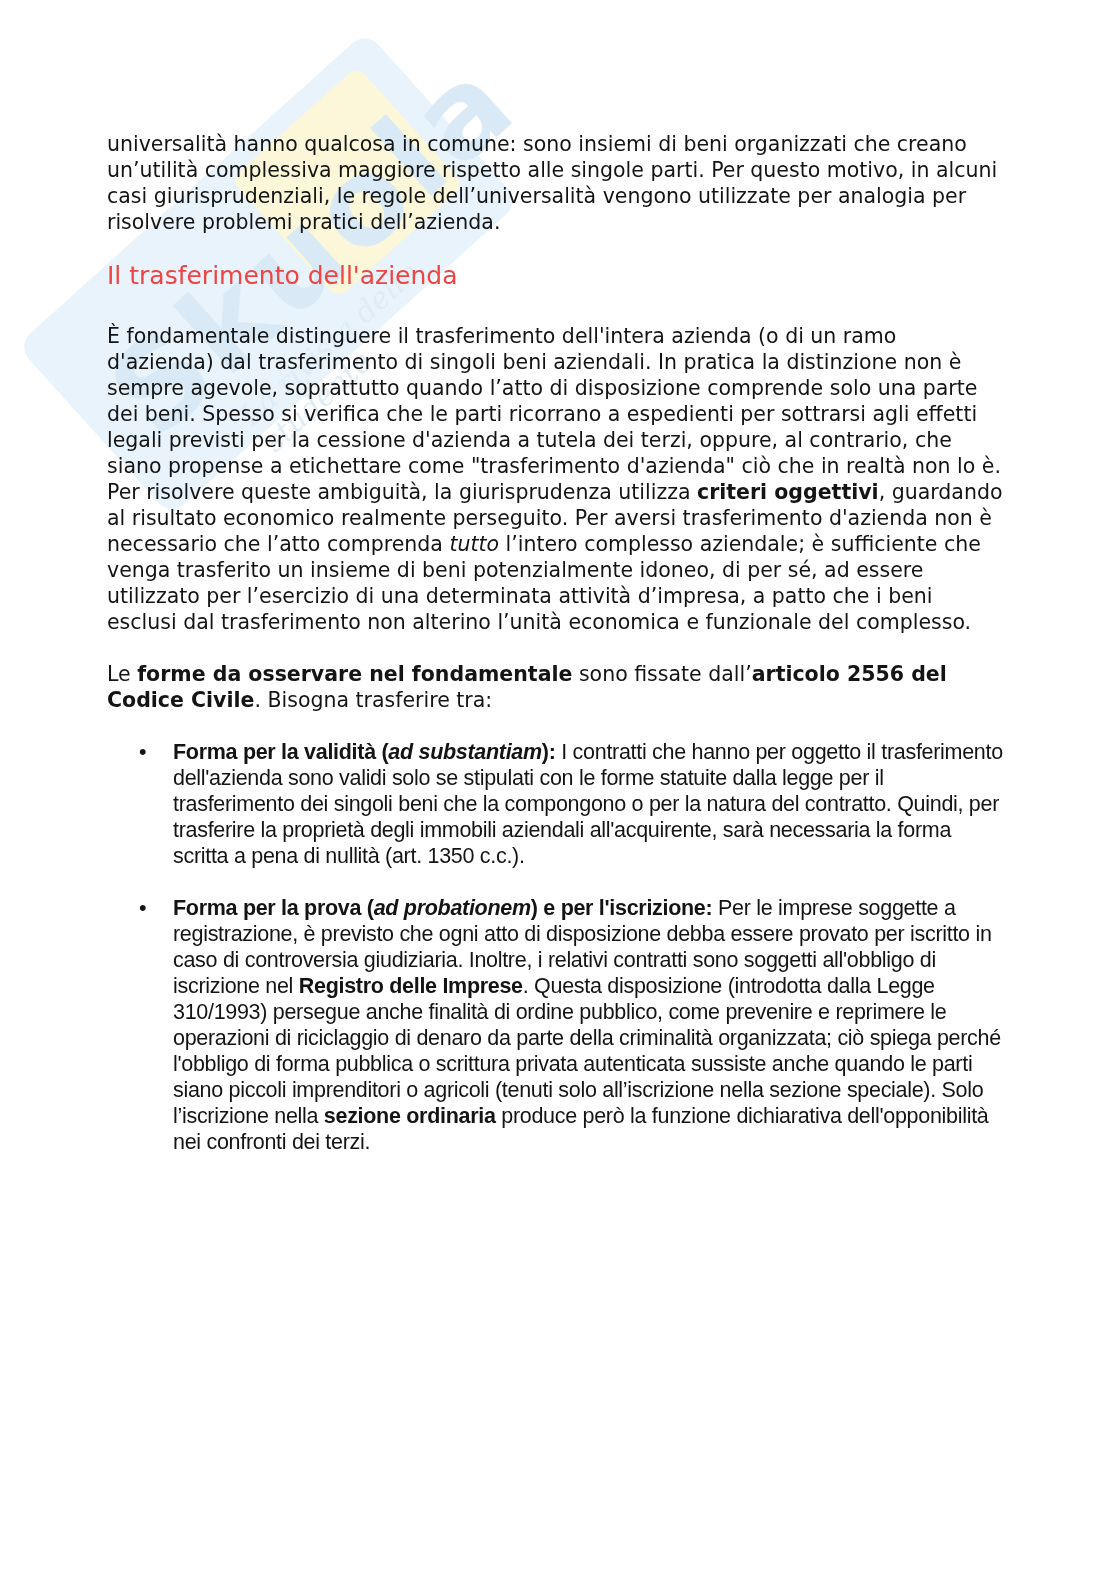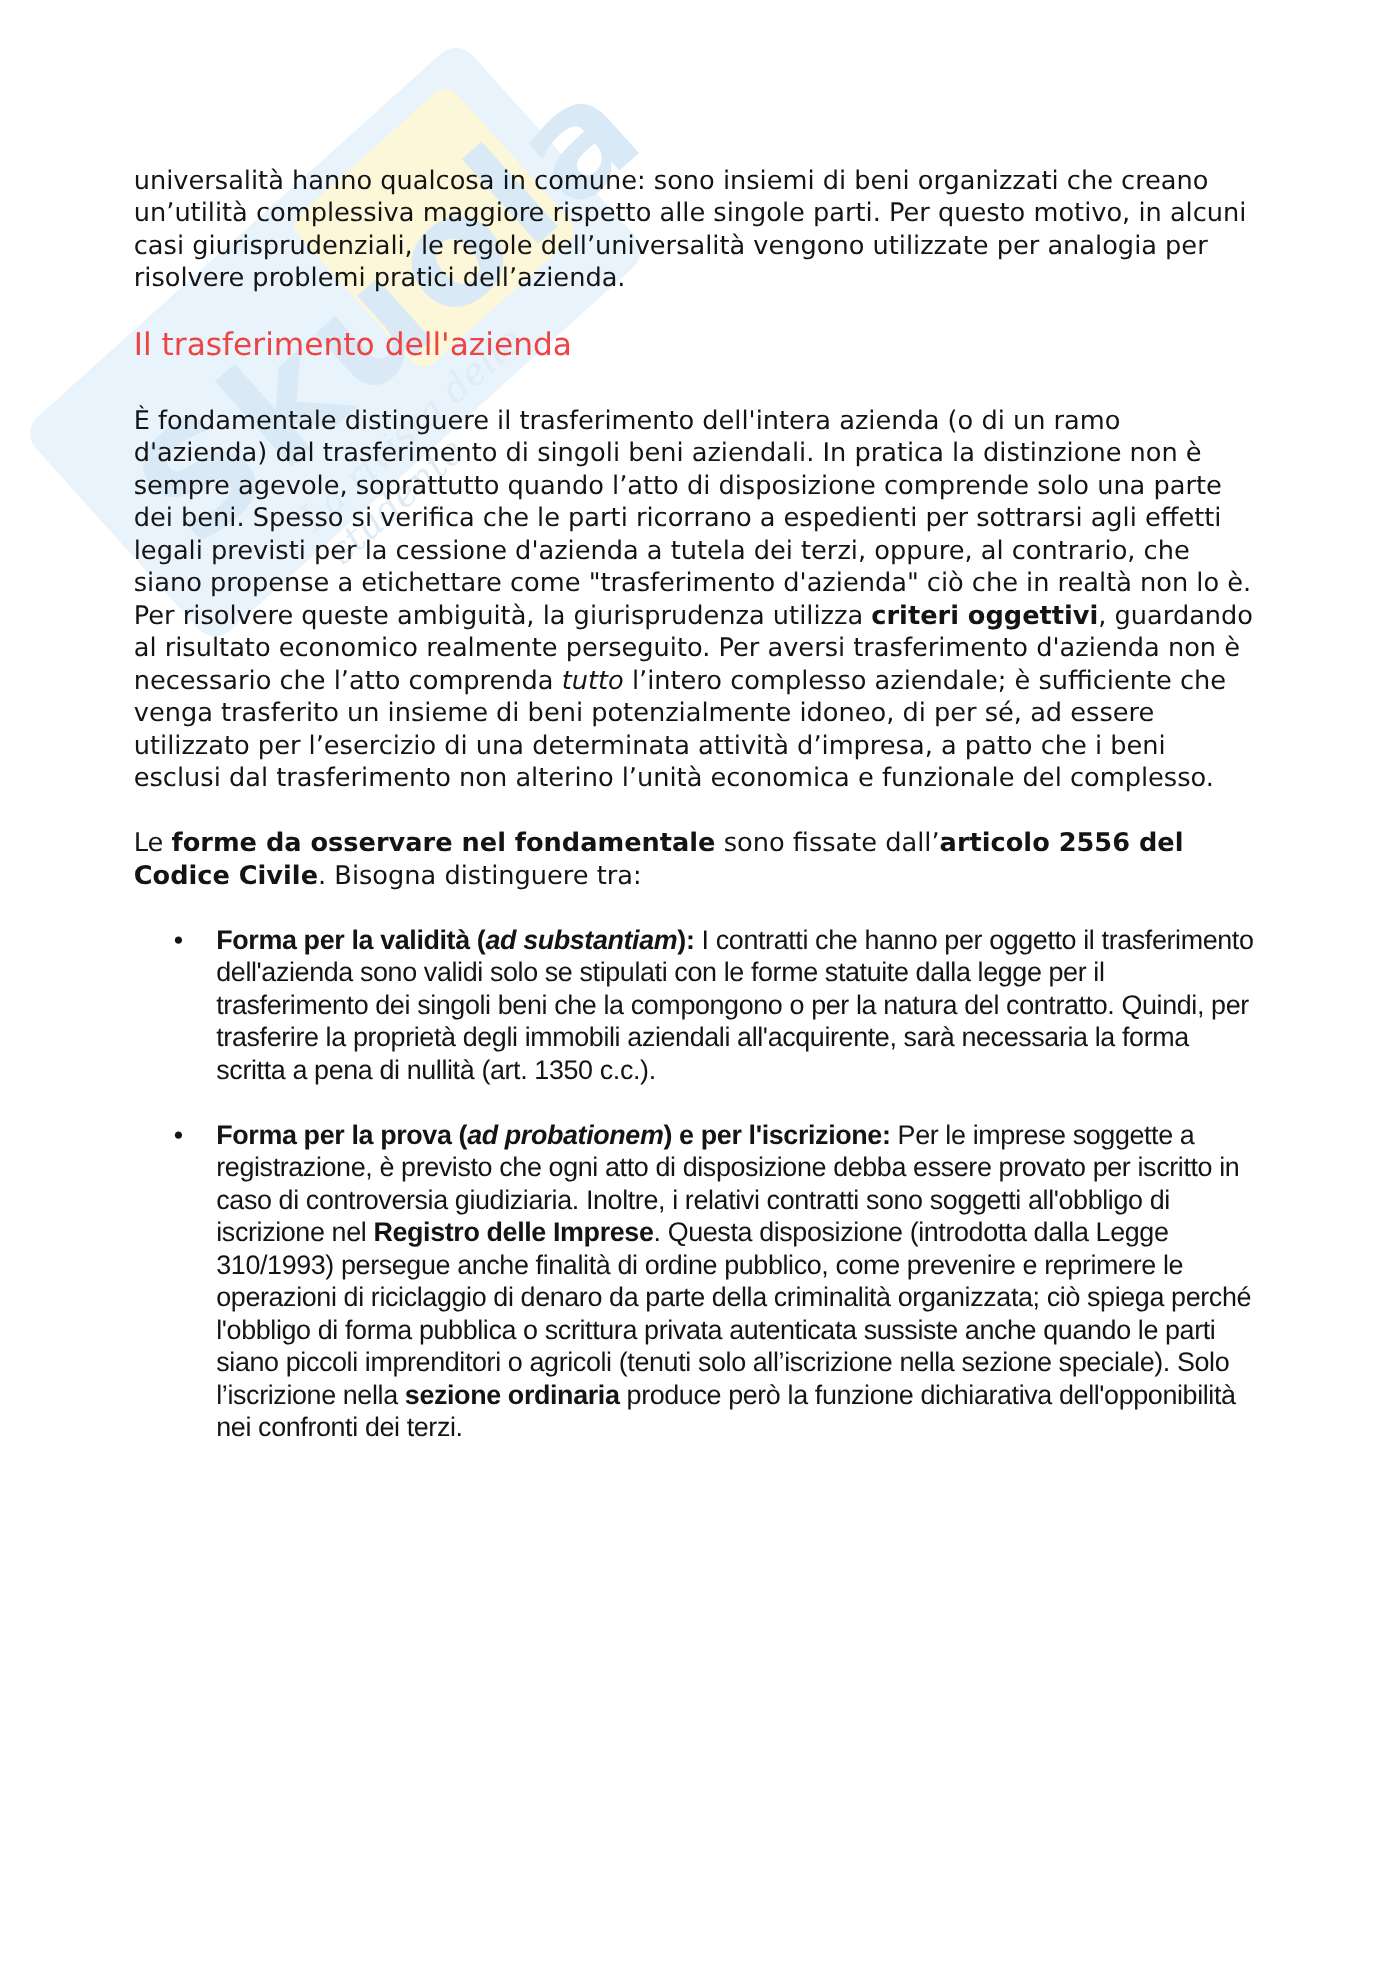--- a/index.html
+++ b/index.html
@@ -38,21 +38,21 @@
 </div>
 
 <div class="page">
   <p class="para">universalità hanno qualcosa in comune: sono insiemi di beni organizzati che creano un’utilità complessiva maggiore rispetto alle singole parti. Per questo motivo, in alcuni casi giurisprudenziali, le regole dell’universalità vengono utilizzate per analogia per risolvere problemi pratici dell’azienda.</p>
 
   <h2>Il trasferimento dell'azienda</h2>
 
 
   <p class="para"><span>È fondamentale distinguere il trasferimento dell'intera azienda (o di un ramo d'azienda) dal trasferimento di singoli beni aziendali. In pratica la distinzione non è sempre agevole, soprattutto quando l’atto di disposizione comprende solo una parte dei beni. Spesso si verifica che le parti ricorrano a espedienti per sottrarsi agli effetti legali previsti per la cessione d'azienda a tutela dei terzi, oppure, al contrario, che siano propense a etichettare come "trasferimento d'azienda" ciò che in realtà non lo è. Per risolvere queste ambiguità, la giurisprudenza utilizza </span><b>criteri oggettivi</b><span>, guardando al risultato economico realmente perseguito. Per aversi trasferimento d'azienda non è necessario che l’atto comprenda </span><i>tutto</i><span> l’intero complesso aziendale; è sufficiente che venga trasferito un insieme di beni potenzialmente idoneo, di per sé, ad essere utilizzato per l’esercizio di una determinata attività d’impresa, a patto che i beni esclusi dal trasferimento non alterino l’unità economica e funzionale del complesso.</span></p>
 
-  <p class="para"><span>Le </span><b>forme da osservare nel fondamentale</b><span> sono fissate dall’</span><b>articolo 2556 del Codice Civile</b><span>. Bisogna distinguere tra:</span></p>
+  <p class="para"><span>Le </span><b>forme da osservare nel fondamentale</b><span> sono fissate dall’</span><b>articolo 2556 del Codice Civile</b><span>. Bisogna trasferire tra:</span></p>
 
   <ul>
     <li>
       <span class="bullet">•</span>
       <b><span>Forma per la validità (</span><i>ad substantiam</i><span>):</span></b><span> I contratti che hanno per oggetto il trasferimento dell'azienda sono validi solo se stipulati con le forme statuite dalla legge per il trasferimento dei singoli beni che la compongono o per la natura del contratto. Quindi, per trasferire la proprietà degli immobili aziendali all'acquirente, sarà necessaria la forma scritta a pena di nullità (art. 1350 c.c.).</span>
     </li>
     <li>
       <span class="bullet">•</span>
       <b><span>Forma per la prova (</span><i>ad probationem</i><span>) e per l'iscrizione:</span></b><span> Per le imprese soggette a registrazione, è previsto che ogni atto di disposizione debba essere provato per iscritto in caso di controversia giudiziaria. Inoltre, i relativi contratti sono soggetti all'obbligo di iscrizione nel </span><b>Registro delle Imprese</b><span>. Questa disposizione (introdotta dalla Legge 310/1993) persegue anche finalità di ordine pubblico, come prevenire e reprimere le operazioni di riciclaggio di denaro da parte della criminalità organizzata; ciò spiega perché l'obbligo di forma pubblica o scrittura privata autenticata sussiste anche quando le parti siano piccoli imprenditori o agricoli (tenuti solo all’iscrizione nella sezione speciale). Solo l’iscrizione nella </span><b>sezione ordinaria</b><span> produce però la funzione dichiarativa dell'opponibilità nei confronti dei terzi.</span>
     </li>

